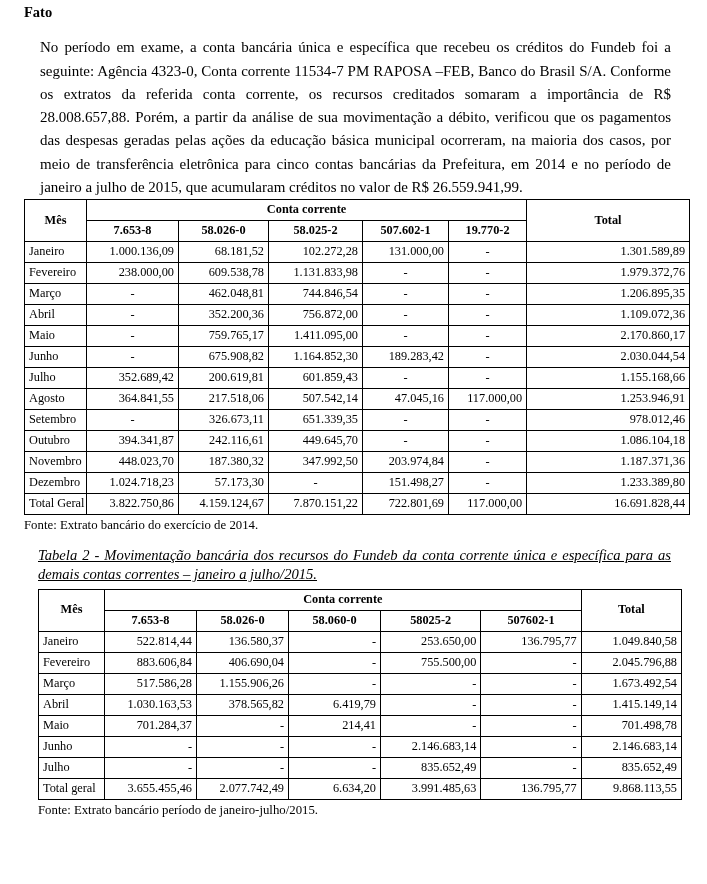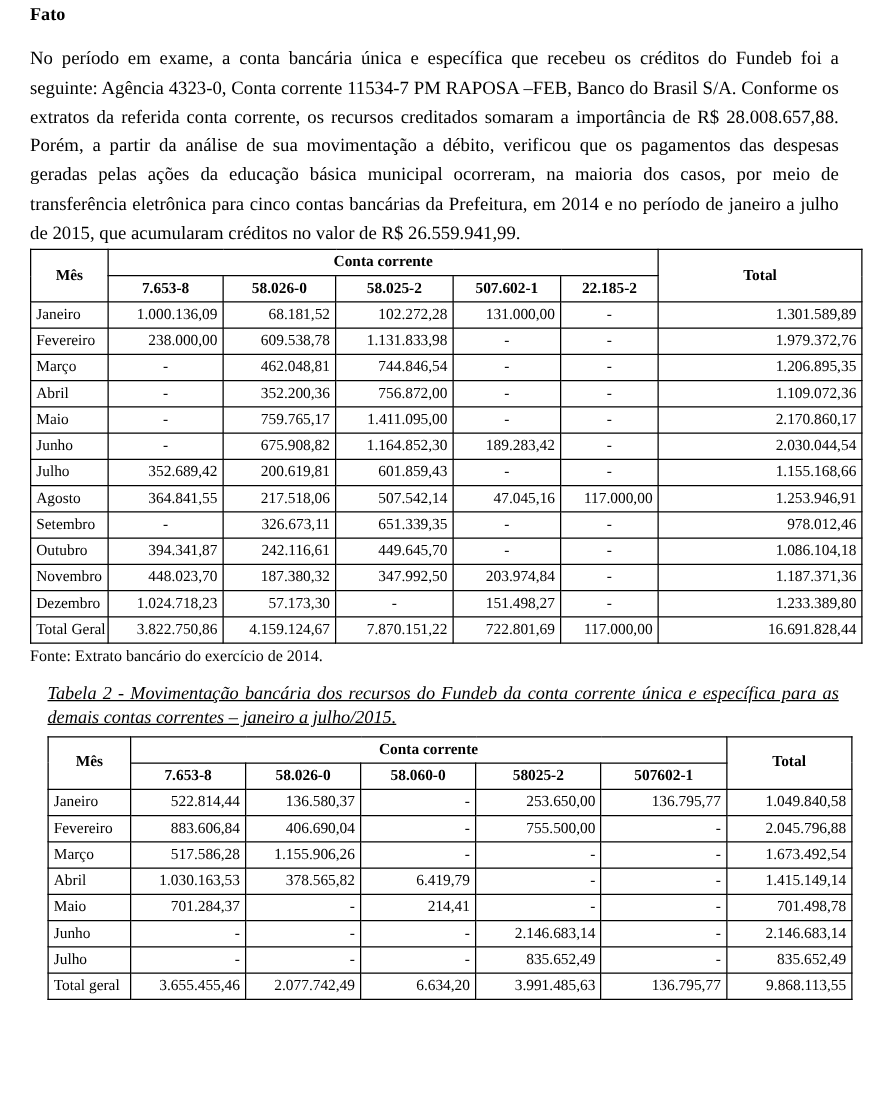--- a/index.html
+++ b/index.html
@@ -23,21 +23,21 @@
   .section-heading {
     font-size: 14.5px;
     font-weight: bold;
     margin: 4px 0 0 0;
     line-height: 1.2;
   }
   .body-par {
     font-size: 15px;
     line-height: 1.55;
     text-align: justify;
-    margin: 15px 0 0 0;
+    margin: 15px 0 0 16px;
     text-indent: 0;
   }
   .tbl-caption {
     font-size: 14.6px;
     font-style: italic;
     line-height: 1.33;
     text-align: justify;
     margin: 16px 0 4px 0;
   }
   .tbl-caption-2 {
@@ -134,21 +134,21 @@
       <tr>
         <th rowspan="2">Mês</th>
         <th colspan="5">Conta corrente</th>
         <th rowspan="2">Total</th>
       </tr>
       <tr>
         <th>7.653-8</th>
         <th>58.026-0</th>
         <th>58.025-2</th>
         <th>507.602-1</th>
-        <th>22.185-2</th>
+        <th>19.770-2</th>
       </tr>
     </thead>
     <tbody id="t1-body">
         <tr>
           <td class="month">Janeiro</td>
           <td class="num">1.000.136,09</td>
           <td class="num">68.181,52</td>
           <td class="num">102.272,28</td>
           <td class="num">131.000,00</td>
           <td class="dash-c">-</td>
@@ -362,14 +362,15 @@
           <td class="num">3.655.455,46</td>
           <td class="num">2.077.742,49</td>
           <td class="num">6.634,20</td>
           <td class="num">3.991.485,63</td>
           <td class="num">136.795,77</td>
           <td class="num">9.868.113,55</td>
         </tr>
       </tbody>
   </table>
 
+  <div class="src-note src-note-2">Fonte: Extrato bancário período de janeiro-julho/2015.</div>
 
 </div>
 
 </body></html>

